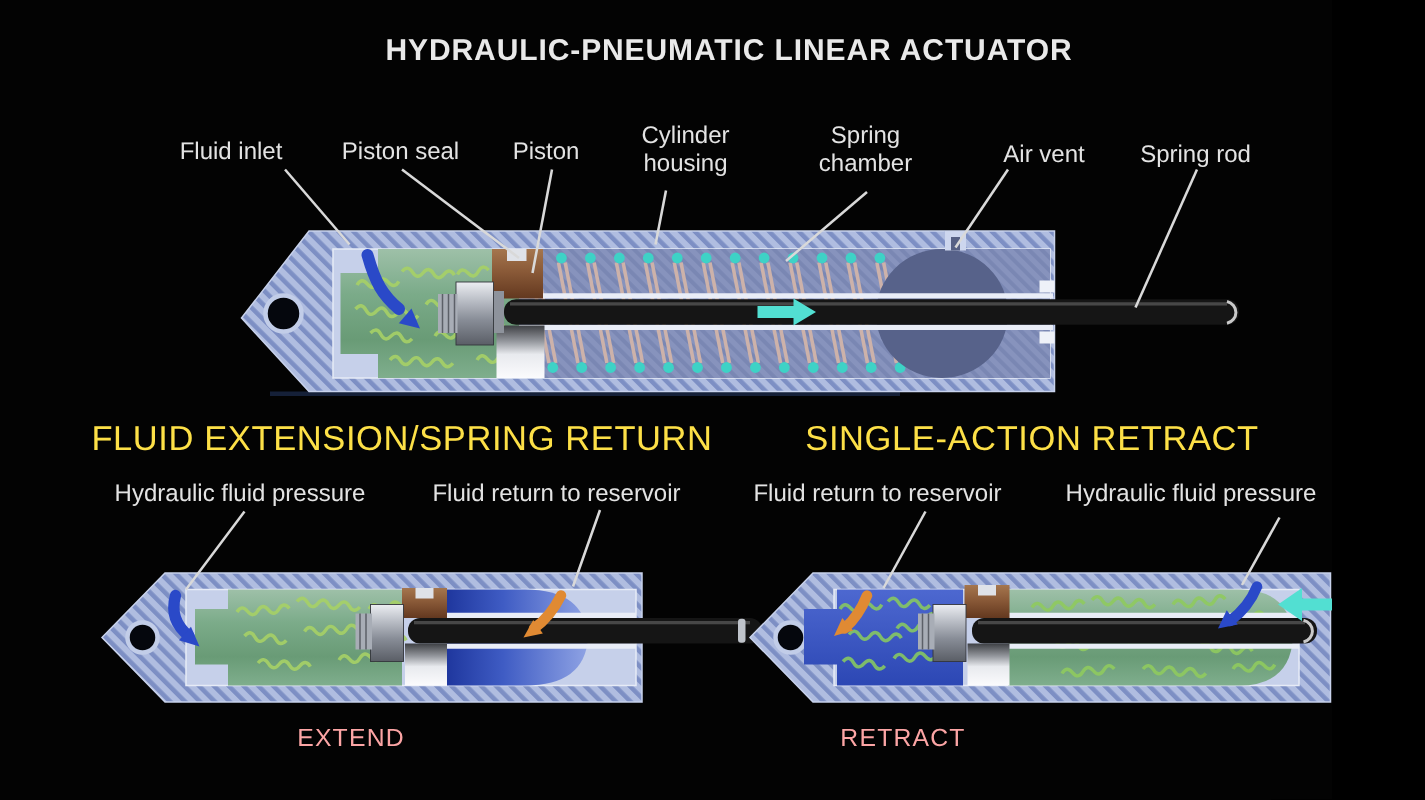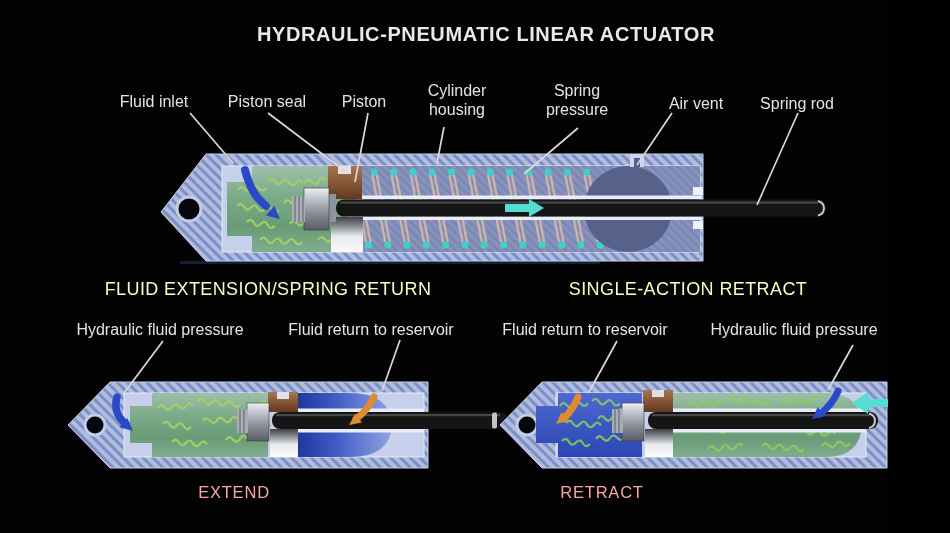--- a/index.html
+++ b/index.html
@@ -4,21 +4,21 @@
 <style>
   html,body{margin:0;padding:0;background:#000;}
   #canvas{position:relative;width:888px;height:533px;background:#030303;overflow:hidden;
           font-family:"Liberation Sans", sans-serif;}
   svg{position:absolute;left:0;top:0;}
   .txt{position:absolute;color:#e3e3e3;transform:translateX(-50%);text-align:center;
        white-space:nowrap;user-select:none;}
   .title{font-size:20px;font-weight:700;letter-spacing:.6px;color:#e9e9e9;}
   .lbl{font-size:16px;line-height:19px;}
   .lbl.wrap{white-space:normal;width:88px;}
-  .cap{font-size:18px;letter-spacing:.4px;color:#fef9c3;}
+  .cap{font-size:23px;letter-spacing:.4px;color:#fde047;}
   .cap2{font-size:16.5px;letter-spacing:.8px;color:#fca5a5;}
 </style>
 </head>
 <body>
 
 <div id="canvas">
 
 <svg width="950" height="533" viewBox="0 0 950 533">
   <defs>
     <pattern id="hatch" width="7" height="7" patternUnits="userSpaceOnUse" patternTransform="rotate(-45)">
@@ -250,21 +250,21 @@
     <line x1="853" y1="345" x2="828" y2="390"></line>
   </g>
 </svg>
 
 <div class="txt title" style="left:486px;top:23px">HYDRAULIC-PNEUMATIC LINEAR ACTUATOR</div>
 
 <div class="txt lbl" style="left:154px;top:92px">Fluid inlet</div>
 <div class="txt lbl" style="left:267px;top:92px">Piston seal</div>
 <div class="txt lbl" style="left:364px;top:92px">Piston</div>
 <div class="txt lbl wrap" style="left:457px;top:81px">Cylinder housing</div>
-<div class="txt lbl wrap" style="left:577px;top:81px">Spring pressure</div>
+<div class="txt lbl wrap" style="left:577px;top:81px">Spring chamber</div>
 <div class="txt lbl" style="left:696px;top:94px">Air vent</div>
 <div class="txt lbl" style="left:797px;top:94px">Spring rod</div>
 
 <div class="txt cap" style="left:268px;top:279px">FLUID EXTENSION/SPRING RETURN</div>
 <div class="txt cap" style="left:688px;top:279px">SINGLE-ACTION RETRACT</div>
 
 <div class="txt lbl" style="left:160px;top:320px">Hydraulic fluid pressure</div>
 <div class="txt lbl" style="left:371px;top:320px">Fluid return to reservoir</div>
 <div class="txt lbl" style="left:585px;top:320px">Fluid return to reservoir</div>
 <div class="txt lbl" style="left:794px;top:320px">Hydraulic fluid pressure</div>

